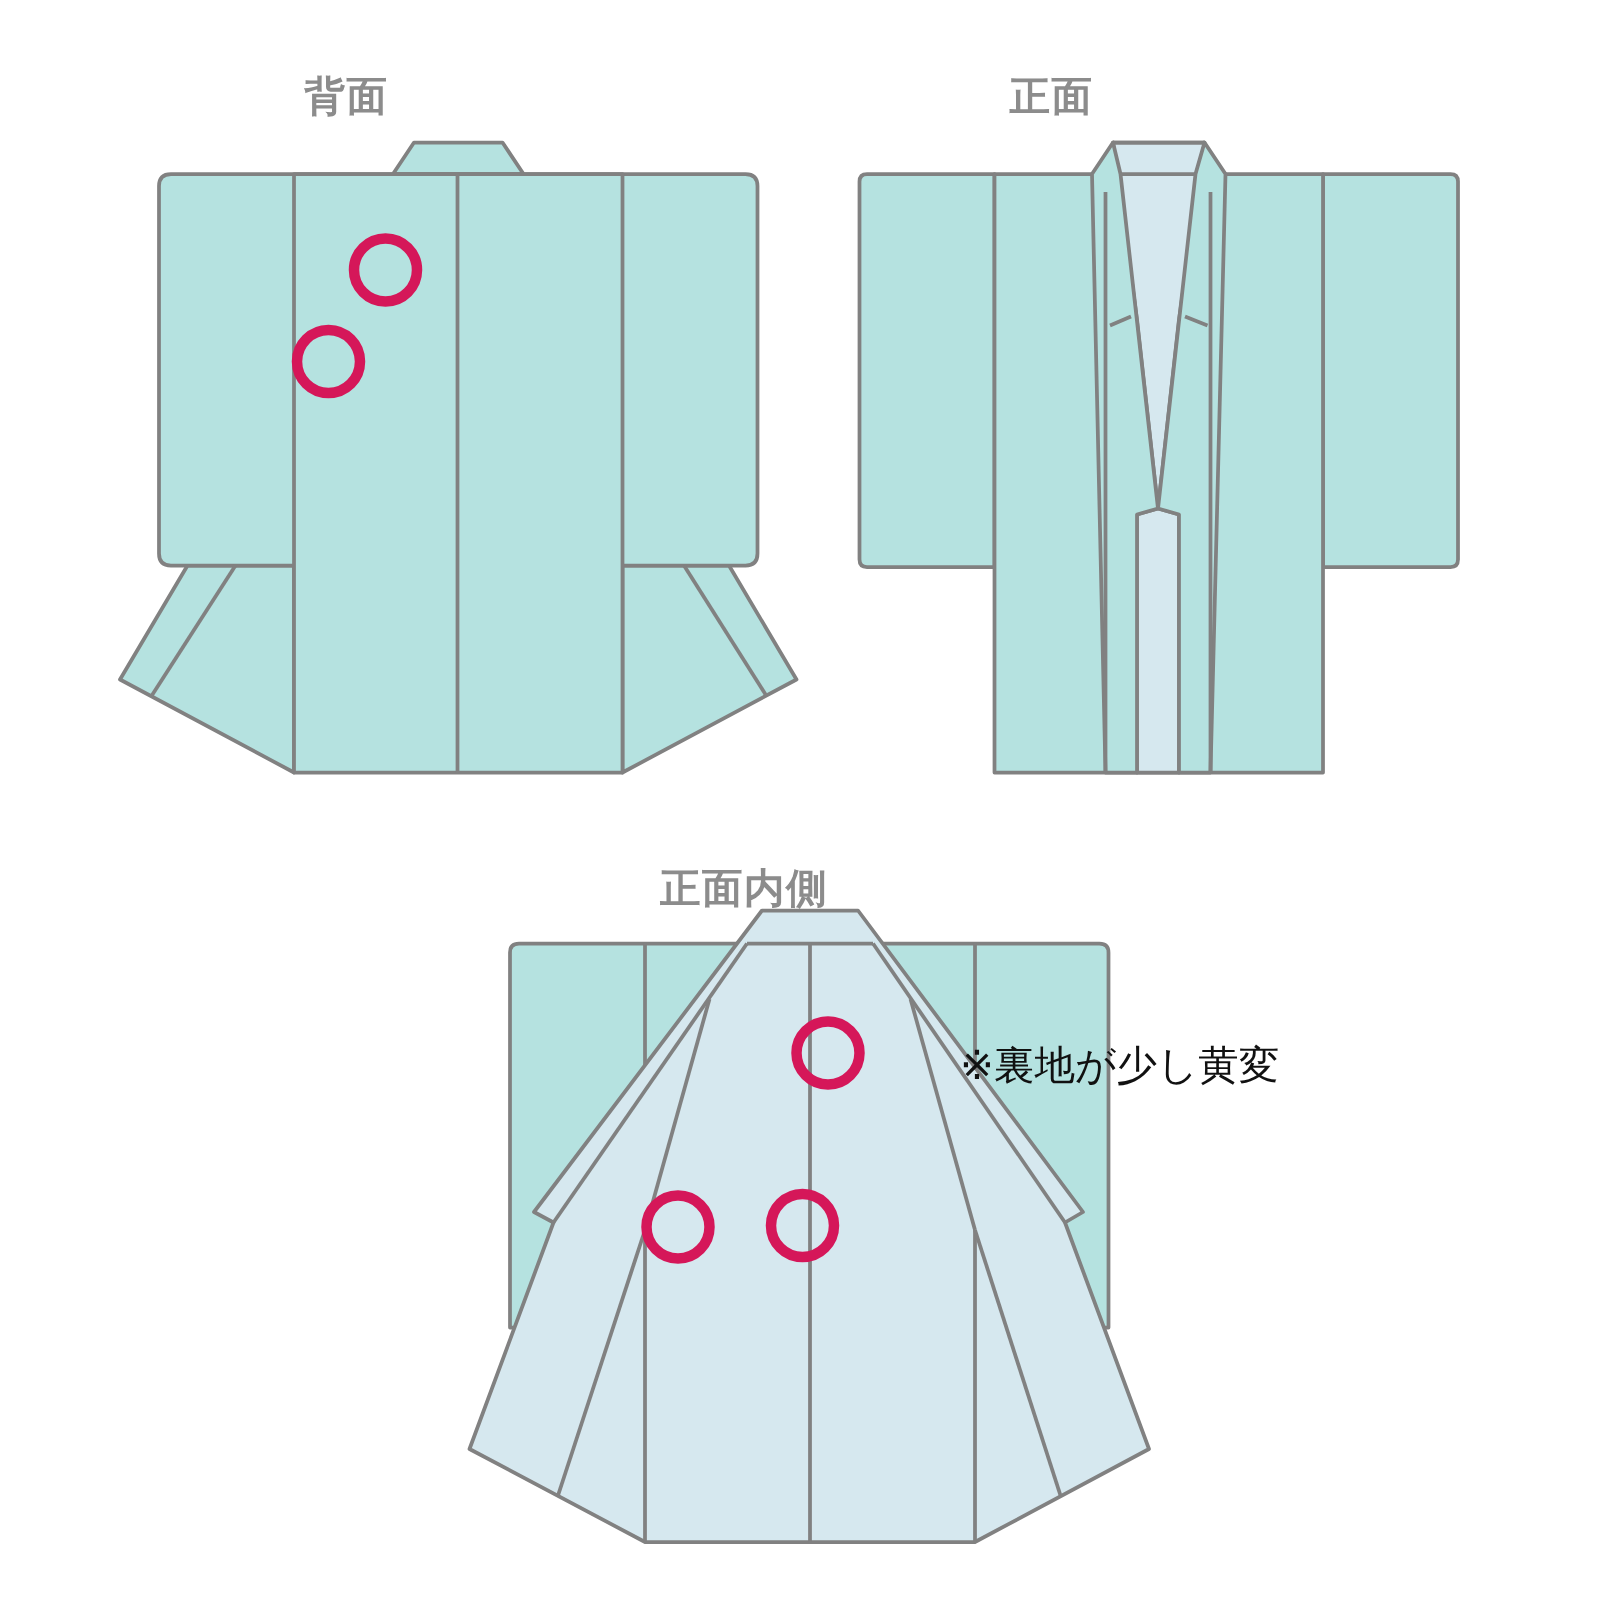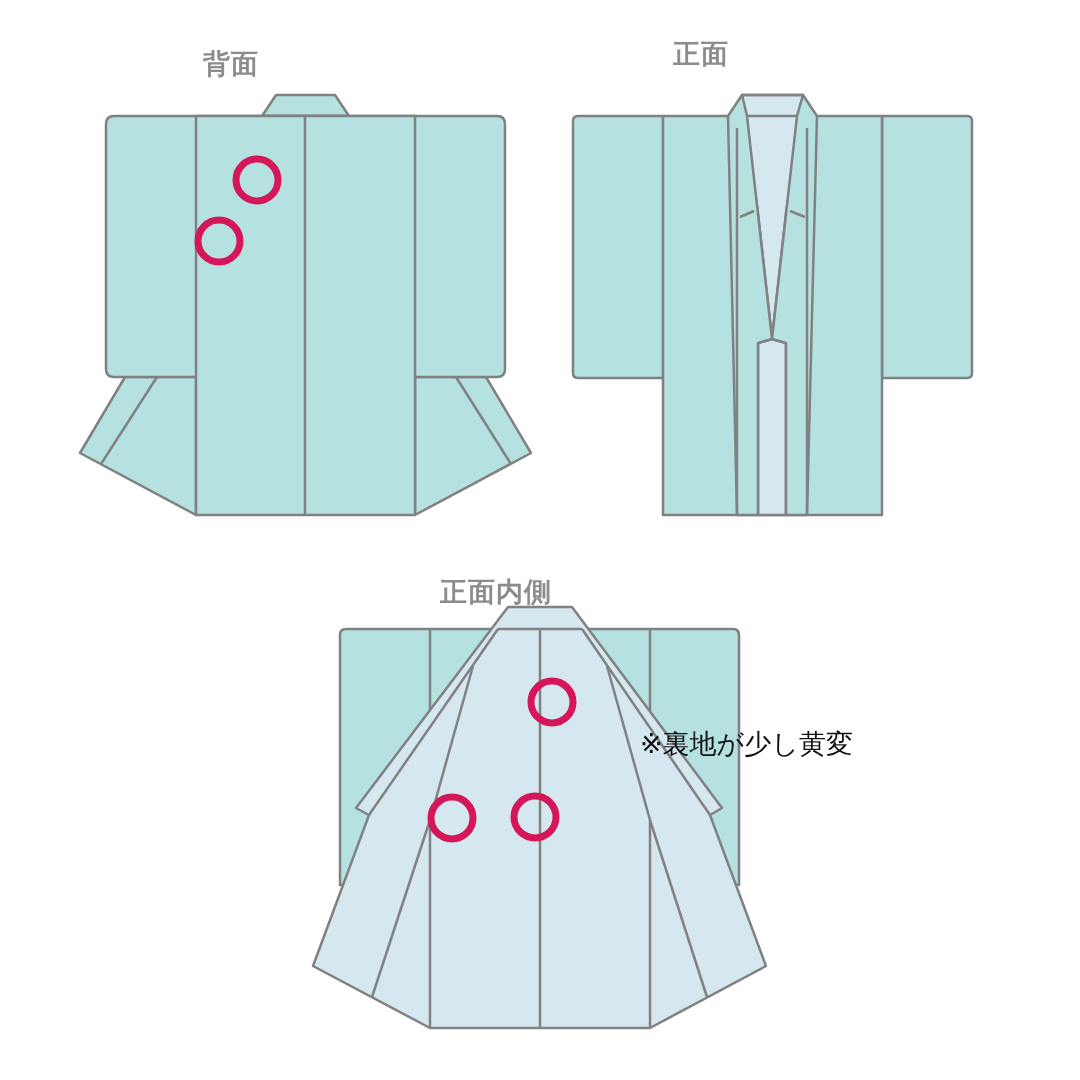--- a/index.html
+++ b/index.html
@@ -1,32 +1,32 @@
 <!DOCTYPE html>
 <html><head>
   <meta charset="utf-8">
   <style>
     html, body { margin: 0; padding: 0; background: #ffffff; }
     body { width: 1080px; height: 1080px; position: relative; overflow: hidden;
            font-family: "DejaVu Sans", "Liberation Sans", sans-serif; }
     .label { position: absolute; color: #8c8c8c; font-weight: bold; font-size: 27px;
              text-align: left; width: 200px; letter-spacing: 1px; }
-    .note { position: absolute; color: #111111; font-size: 27px; left: 640px; top: 726px;
+    .note { position: absolute; color: #111111; font-size: 27px; left: 640px; top: 692px;
             white-space: nowrap; }
     svg { position: absolute; left: 0; top: 0; }
     .outer { fill: #b5e2e0; stroke: #818181; stroke-width: 2.5; stroke-linejoin: round; }
     .inner { fill: #d6e8ef; stroke: #818181; stroke-width: 2.5; stroke-linejoin: round; }
     .seam { fill: none; stroke: #818181; stroke-width: 2.5; }
     .mark { fill: none; stroke: #d51759; stroke-width: 7; }
   </style>
 </head>
 <body>
 
 <div class="label" style="left:203px; top:46px;">背面</div>
-<div class="label" style="left:673px; top:36px;">正面</div>
+<div class="label" style="left:673px; top:46px;">正面</div>
 <div class="label" style="left:440px; top:574px;">正面内側</div>
 
 <svg width="1080" height="1080" viewBox="0 0 1080 1080">
 
   <g>
 
     <polygon class="outer" points="262,116 276,95 335,95 349,116"></polygon>
 
     <polygon class="outer" points="125,377 196,377 196,515 80,453"></polygon>
 

